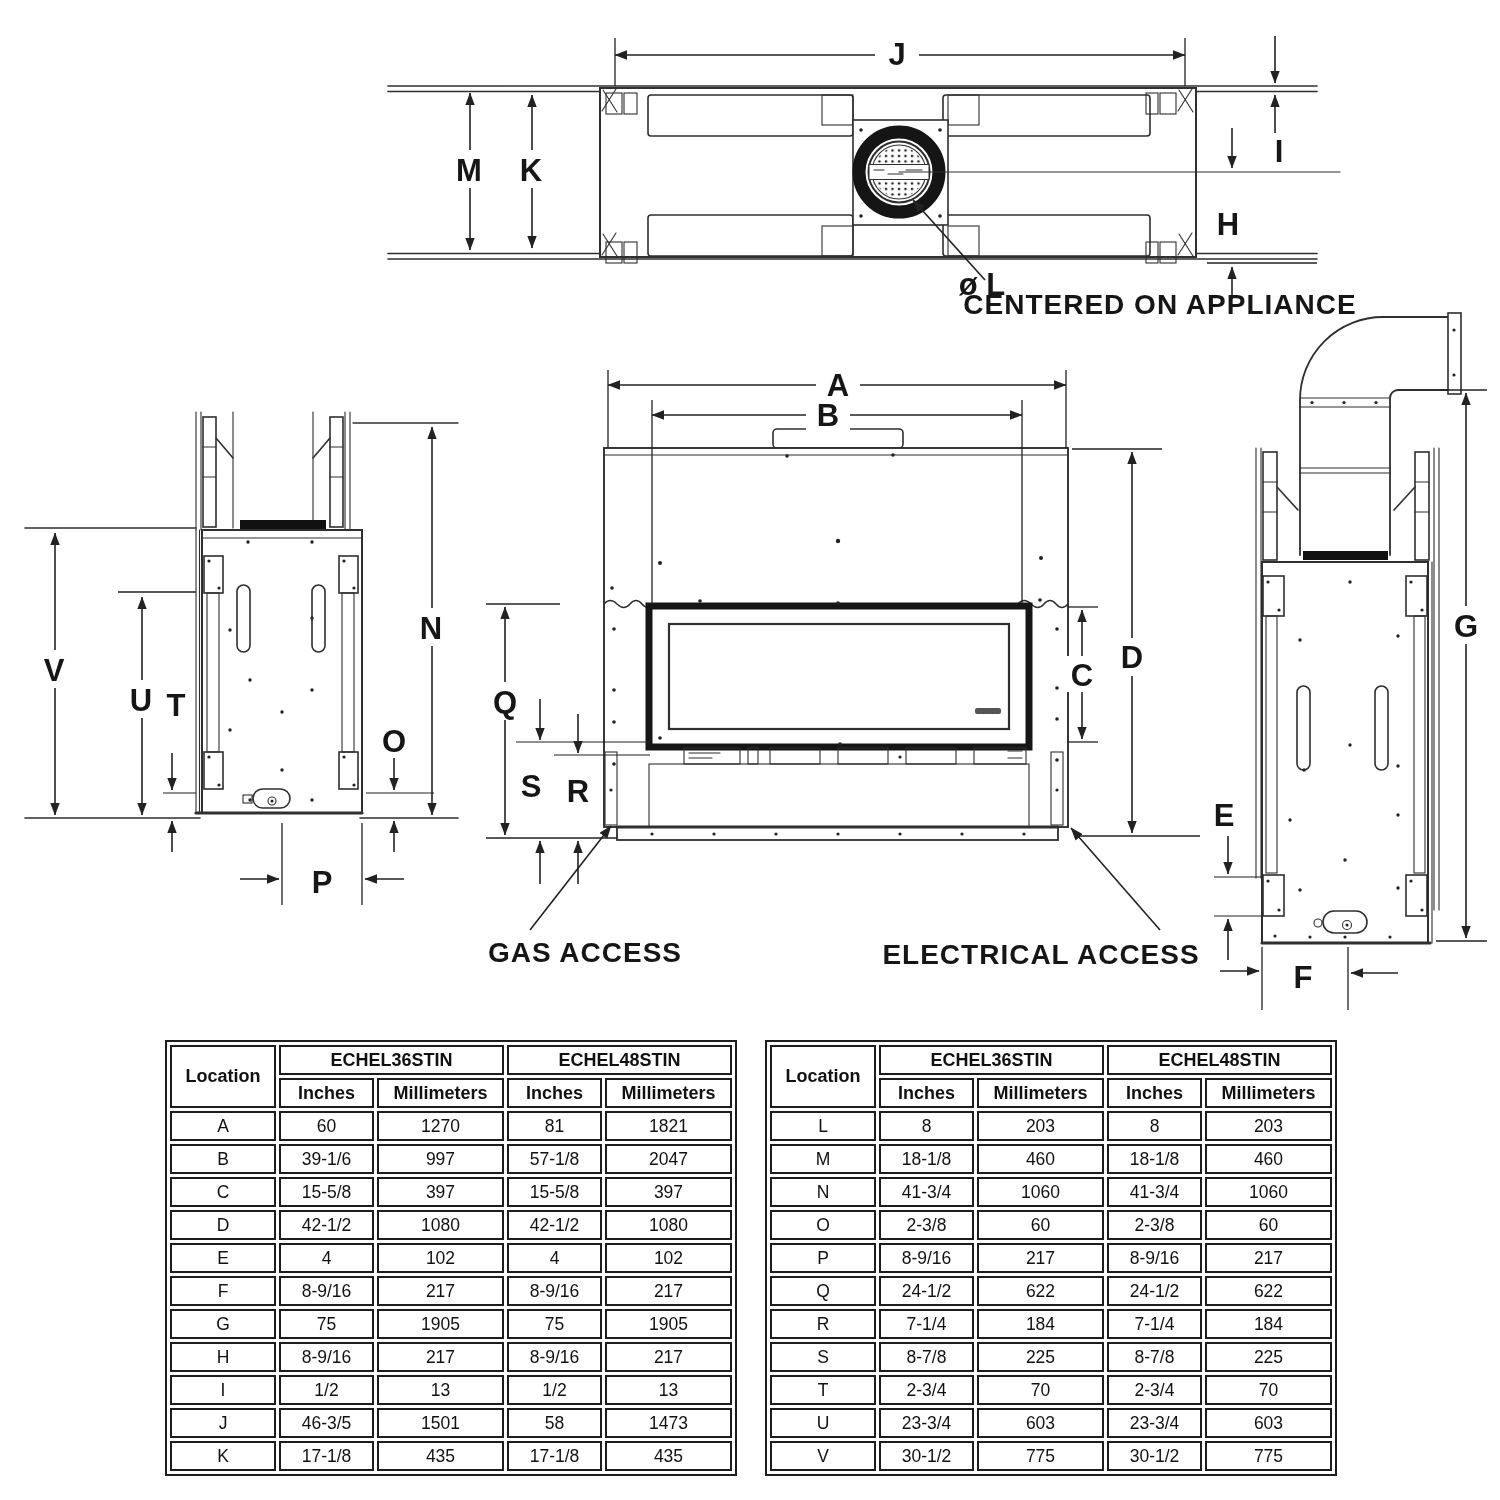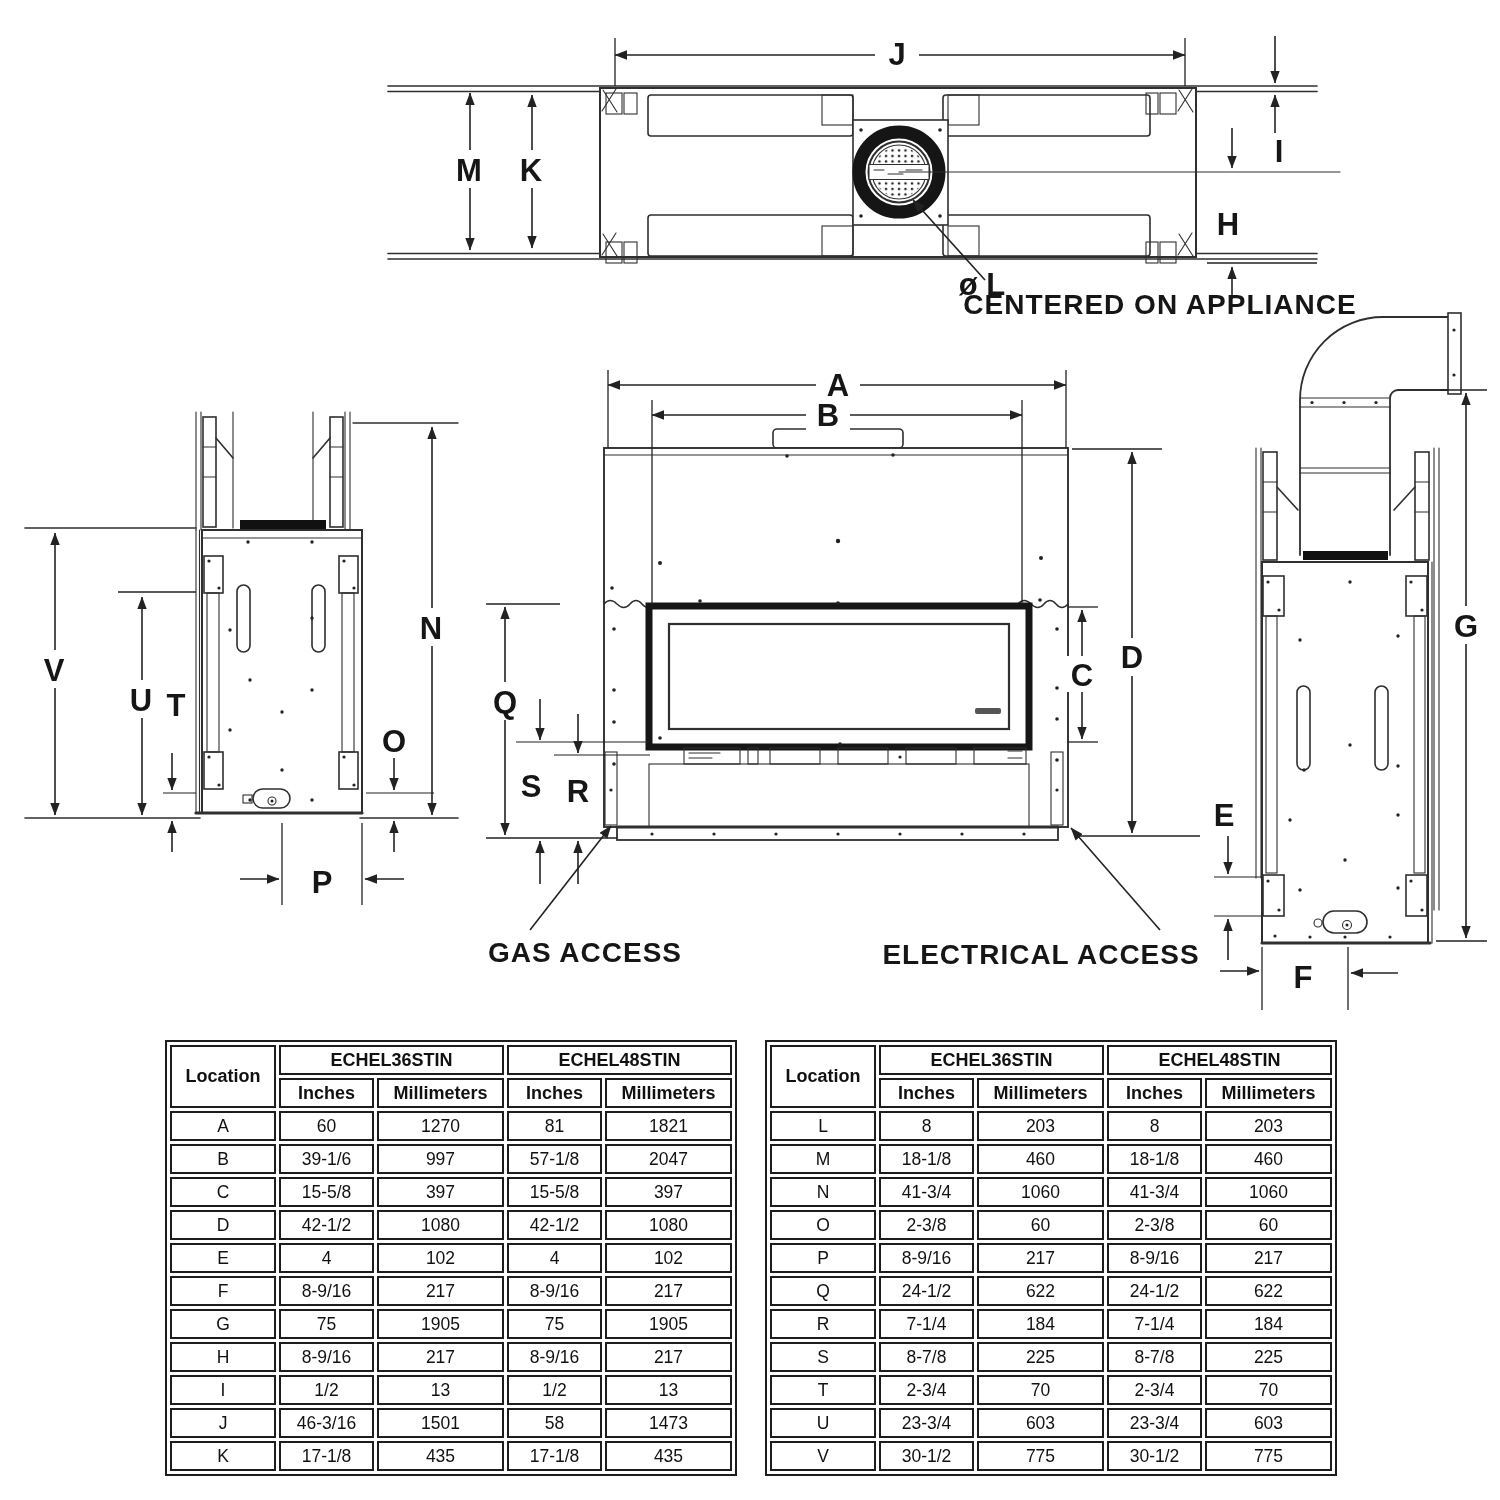--- a/index.html
+++ b/index.html
@@ -532,21 +532,21 @@
         </tr>
         <tr>
           <td>I</td>
           <td>1/2</td>
           <td>13</td>
           <td>1/2</td>
           <td>13</td>
         </tr>
         <tr>
           <td>J</td>
-          <td>46-3/16</td>
+          <td>46-3/5</td>
           <td>1501</td>
           <td>58</td>
           <td>1473</td>
         </tr>
         <tr>
           <td>K</td>
           <td>17-1/8</td>
           <td>435</td>
           <td>17-1/8</td>
           <td>435</td>

